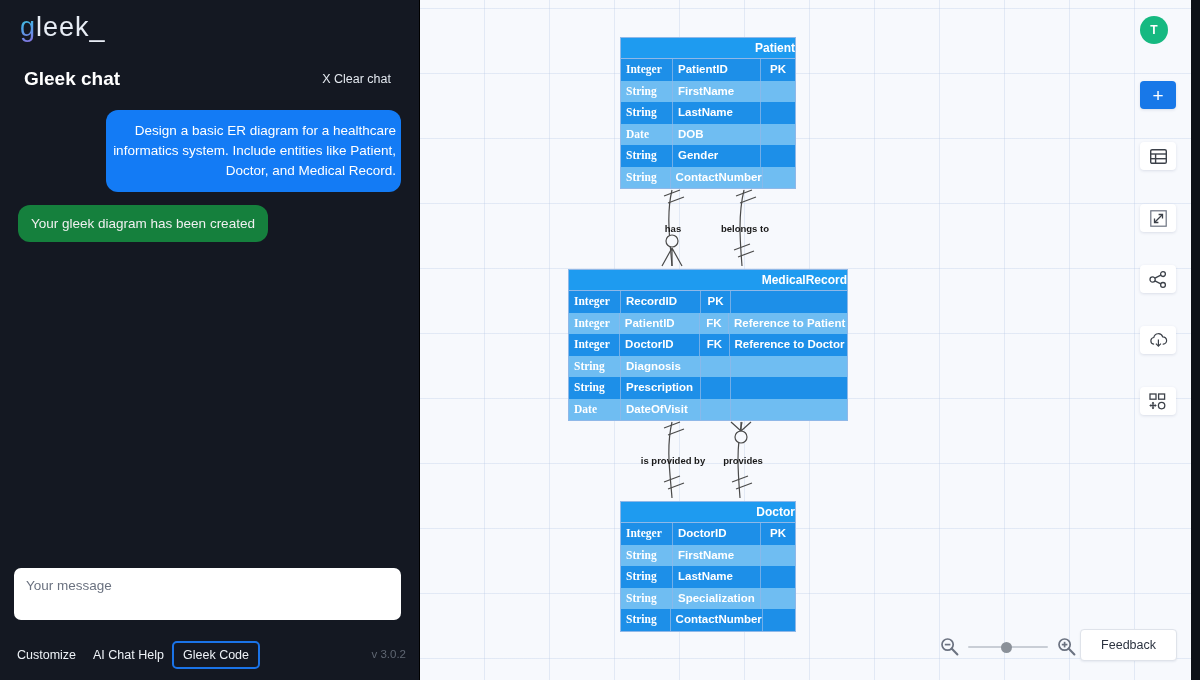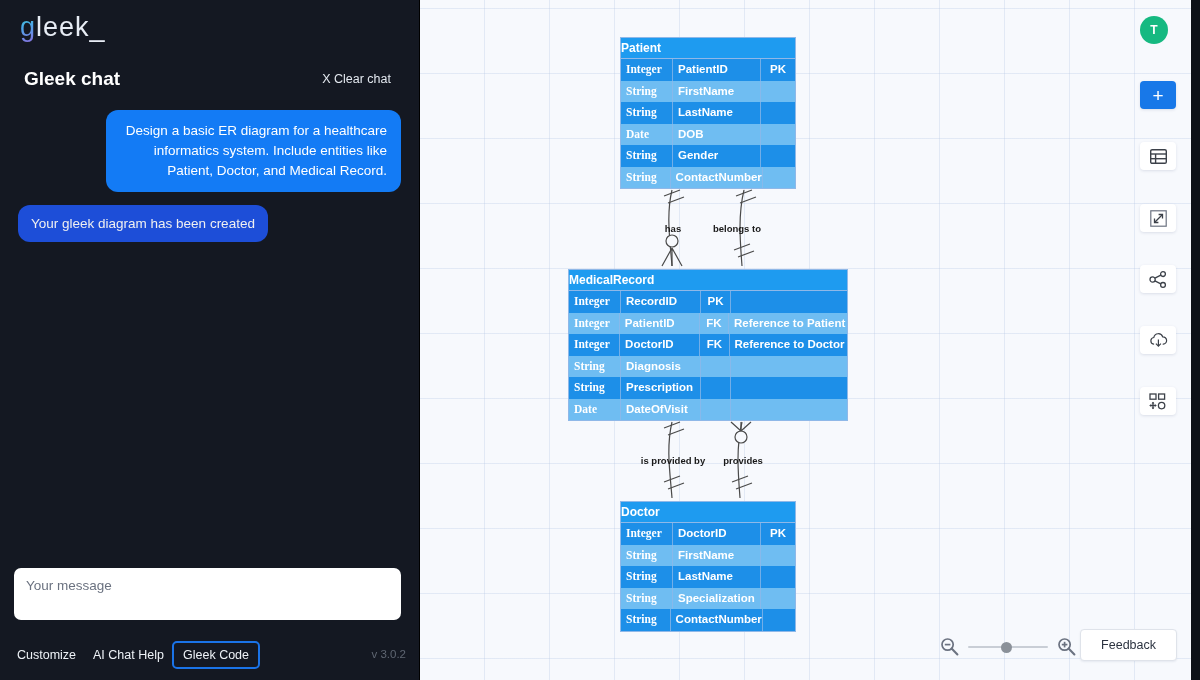--- a/index.html
+++ b/index.html
@@ -50,29 +50,29 @@
   }
 
   .messages {
     position: absolute; left: 0; top: 110px; right: 0; bottom: 120px;
     padding: 0 18px;
   }
   .bubble-user {
     background: #137bf5;
     color: #ffffff;
     border-radius: 12px;
-    padding: 11px 14px;
+    padding: 11px 5px;
     font-size: 13.5px;
     line-height: 20px;
     text-align: right;
     max-width: 295px;
     margin-left: auto;
   }
   .bubble-bot {
-    background: #1d4ed8;
+    background: #15803d;
     color: #f0f0f0;
     border-radius: 12px;
     padding: 9px 13px;
     font-size: 13.5px;
     line-height: 19px;
     display: inline-block;
     margin-top: 13px;
   }
 
   .msg-input {
@@ -134,21 +134,21 @@
   .ent {
     position: absolute;
     border: 1px solid #8fb8e8;
     font-size: 11.5px;
     font-weight: bold;
     color: #ffffff;
     z-index: 5;
   }
   .ent-title {
     background: #1e9bf0;
-    text-align: left;
+    text-align: right;
     line-height: 21px;
     height: 21px;
     font-size: 12px;
     border-bottom: 1px solid #8fb8e8;
   }
   .ent-row { display: flex; height: 21.5px; line-height: 21.5px; }
   .ent-row.odd  { background: #1d8fe8; }
   .ent-row.even { background: #6fbdf2; }
   .ent-cell {
     padding: 0 5px;
@@ -385,21 +385,21 @@
         <div class="ent-cell c-key"></div>
       </div>
       <div class="ent-row odd">
         <div class="ent-cell c-type">String</div>
         <div class="ent-cell c-name">ContactNumber</div>
         <div class="ent-cell c-key"></div>
       </div>
     </div>
 
     <div class="rel-label" style="left:228px; top:223px; width:50px;">has</div>
-    <div class="rel-label" style="left:282px; top:223px; width:70px;">belongs to</div>
+    <div class="rel-label" style="left:290px; top:223px; width:70px;">belongs to</div>
     <div class="rel-label" style="left:198px; top:455px; width:110px;">is provided by</div>
     <div class="rel-label" style="left:288px; top:455px; width:70px;">provides</div>
 
     <div class="toolbar">
       <div class="avatar">T</div>
 
       <div class="tb add" style="top:81px;">
         <span class="tb-add-plus">+</span>
       </div>
 

